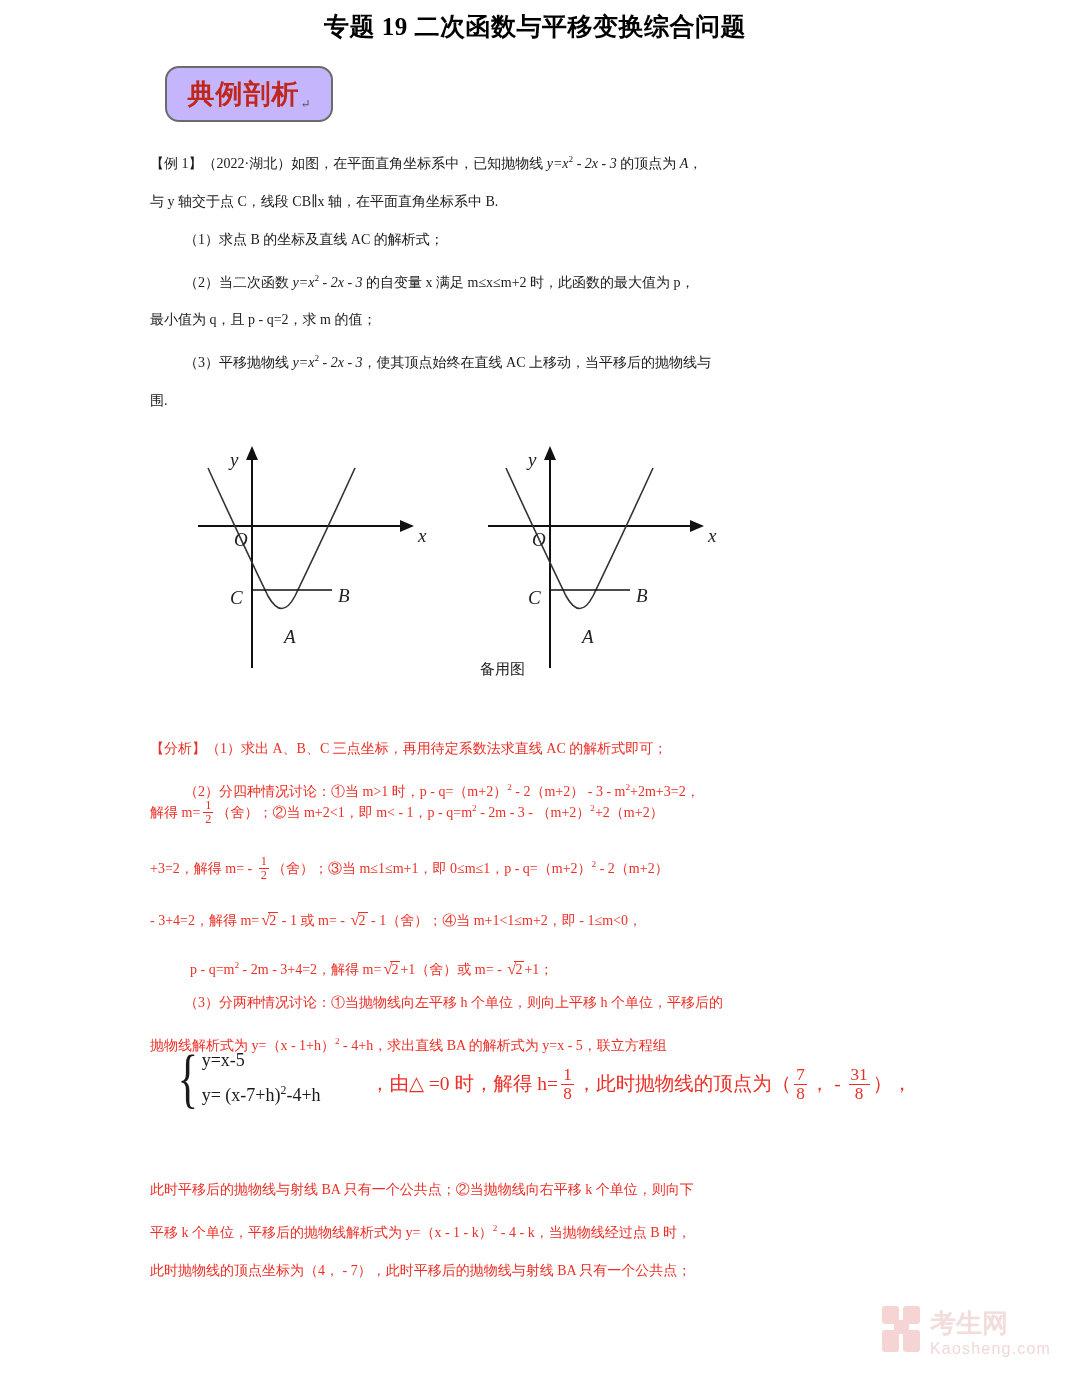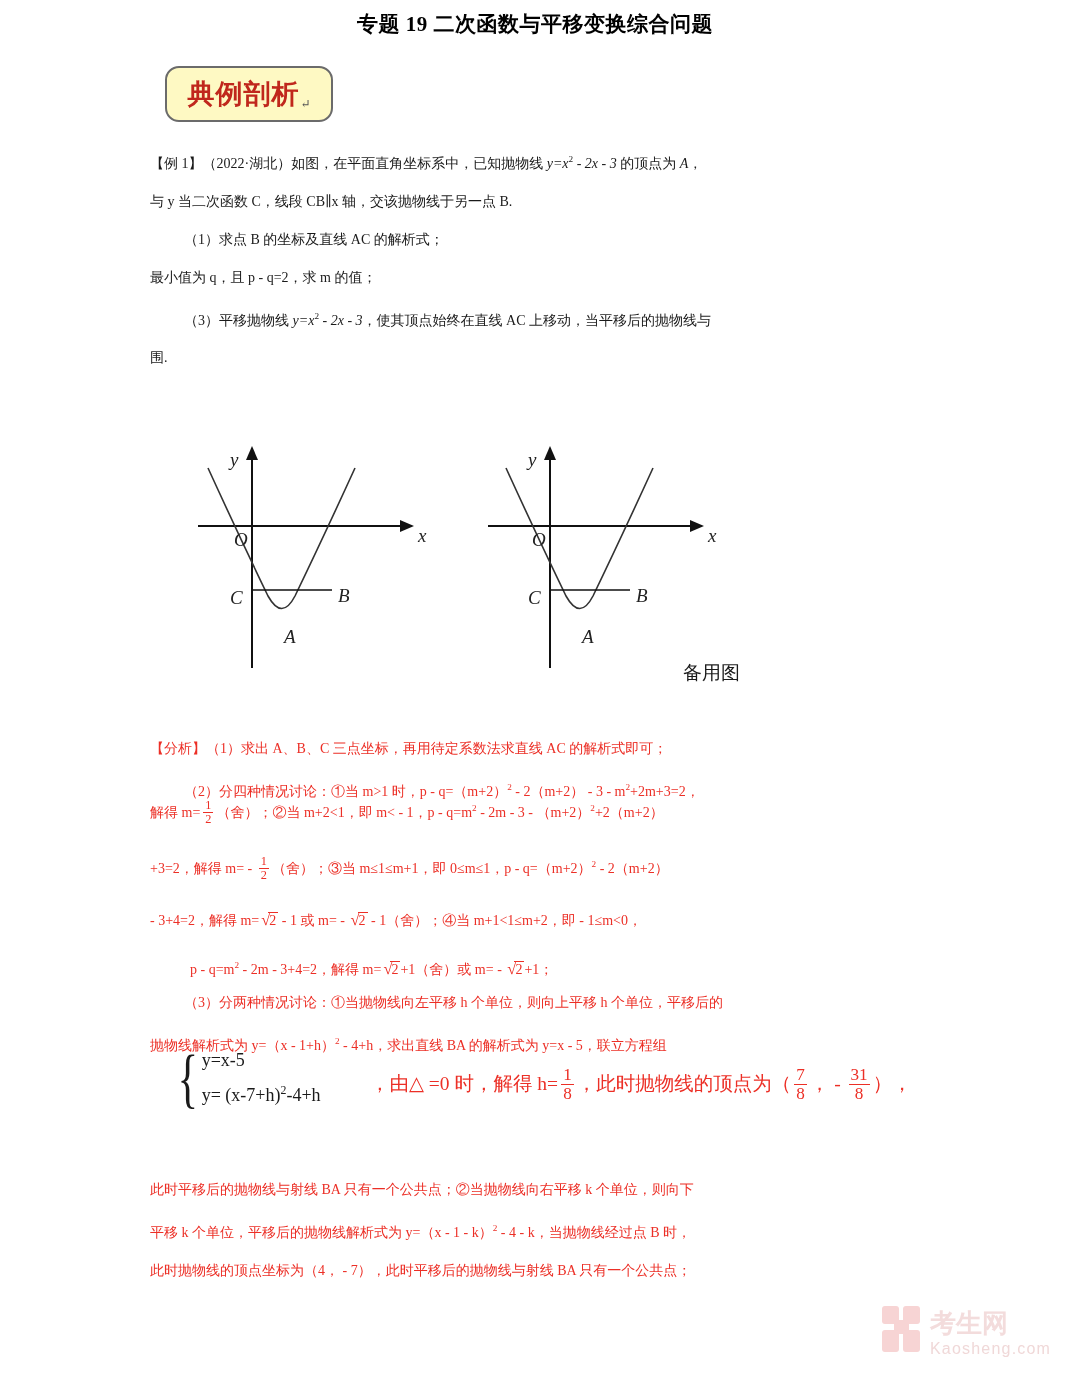--- a/index.html
+++ b/index.html
@@ -21,33 +21,33 @@
     height: 1382px;
     box-sizing: border-box;
   }
   
   .doc-title {
     position: absolute;
     top: 10px;
     left: 0;
     width: 1070px;
     text-align: center;
-    font-size: 21px;
+    font-size: 25px;
     font-weight: bold;
     letter-spacing: 0.5px;
     font-family: "Liberation Serif", "DejaVu Serif", serif;
   }
   
   .badge {
     position: absolute;
     top: 66px;
     left: 165px;
     width: 168px;
     height: 56px;
-    background: #fef9c3;
+    background: #c4b5fd;
     border: 2px solid #6b6b6b;
     border-radius: 14px;
     box-sizing: border-box;
     display: flex;
     align-items: center;
     justify-content: center;
   }
   .badge-text {
     color: #c0271c;
     font-size: 27px;
@@ -94,22 +94,22 @@
     width: 260px;
     height: 250px;
   }
   .fig.left  { left: 40px; }
   .fig.right { left: 330px; }
   .fig-caption {
     position: absolute;
     top: 222px;
     left: 0;
     width: 260px;
-    text-align: right;
-    font-size: 19px;
+    text-align: left;
+    font-size: 15px;
     color: #1a1a1a;
   }
   
   .frac {
     display: inline-block;
     vertical-align: -0.52em;
     text-align: center;
     font-size: 0.88em;
     line-height: 1.04;
     margin: 0 3px;
@@ -174,22 +174,25 @@
 
   <div class="badge">
     <span class="badge-text">典例剖析</span>
     <span class="badge-mark">↵</span>
   </div>
 
   <div class="body-block" style="top:140px;">
     <div class="line black">
       <span>【例 1】（2022·湖北）如图，在平面直角坐标系中，已知抛物线 </span><span class="ital">y=x</span><sup class="pn">2</sup><span class="ital"> - 2x - 3 </span><span>的顶点为 </span><span class="ital">A</span><span>，</span>
     </div>
-    <div class="line black">与 y 当二次函数 C，线段 CB∥x 轴，交该抛物线于另一点 B.</div>
+    <div class="line black">与 y 轴交于点 C，线段 CB∥x 轴，在平面直角坐标系中 B.</div>
     <div class="line black indent">（1）求点 B 的坐标及直线 AC 的解析式；</div>
+    <div class="line black indent">
+      <span>（2）当二次函数 </span><span class="ital">y=x</span><sup class="pn">2</sup><span class="ital"> - 2x - 3 </span><span>的自变量 x 满足 m≤x≤m+2 时，此函数的最大值为 p，</span>
+    </div>
     <div class="line black">最小值为 q，且 p - q=2，求 m 的值；</div>
     <div class="line black indent">
       <span>（3）平移抛物线 </span><span class="ital">y=x</span><sup class="pn">2</sup><span class="ital"> - 2x - 3</span><span>，使其顶点始终在直线 AC 上移动，当平移后的抛物线与</span>
     </div>
     <div class="line black">围.</div>
   </div>
 
   <div class="figures">
 
     <div class="fig left">

